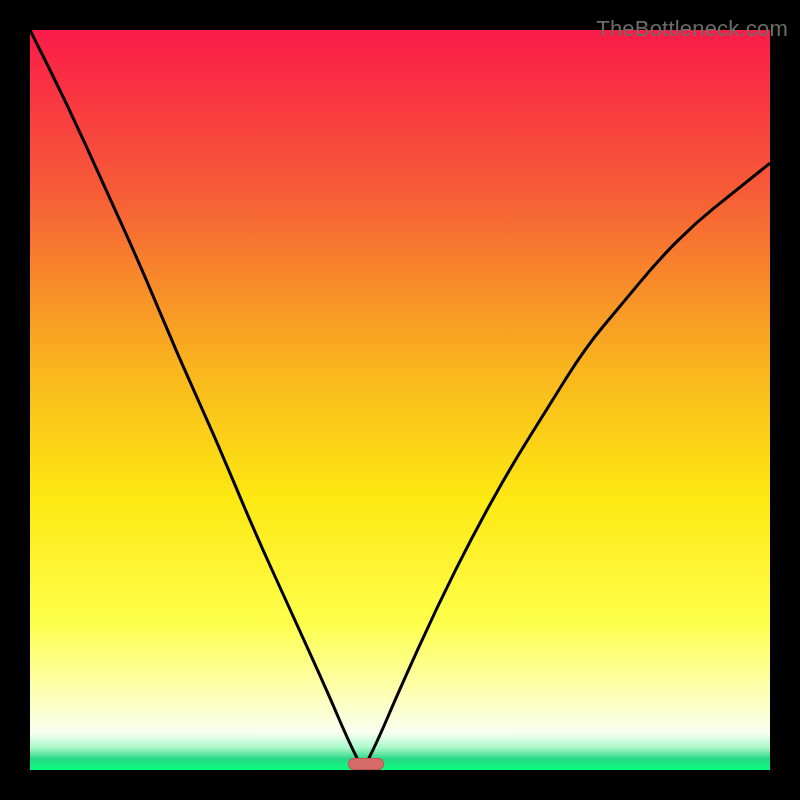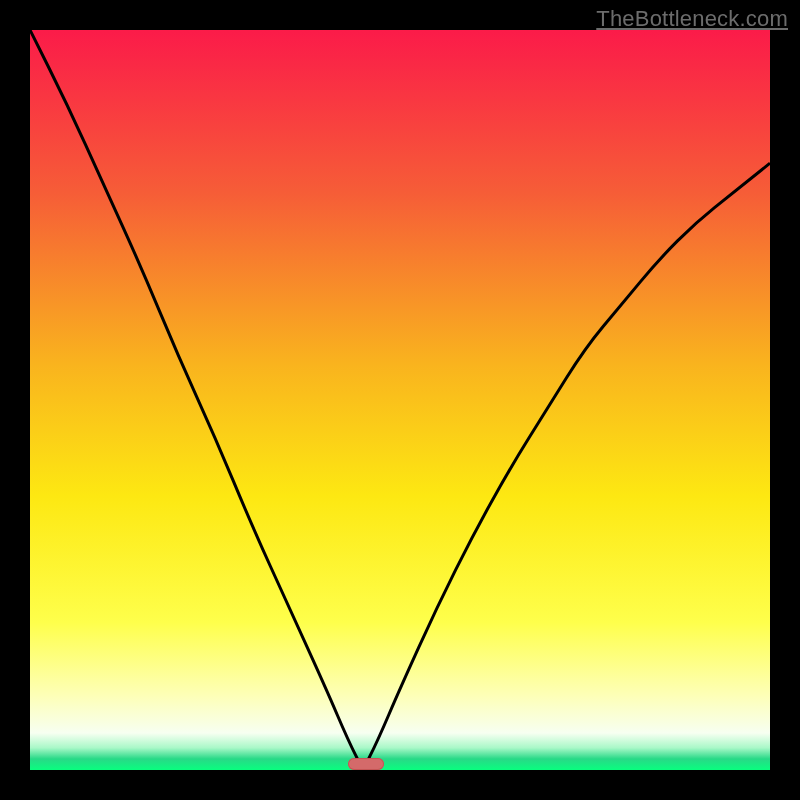--- a/index.html
+++ b/index.html
@@ -39,28 +39,27 @@
     top: 0;
     width: 100%;
     height: 100%;
   }
   .marker {
     position: absolute;
     border-radius: 6px;
   }
   .watermark {
     position: absolute;
-    top: 6px;
+    top: 16px;
     right: 12px;
     font-family: Arial, Helvetica, sans-serif;
     font-size: 22px;
     font-weight: 500;
     color: #6c6c6c;
     letter-spacing: 0.2px;
-    text-decoration: underline;
   }
 </style>
 </head>
 <body>
 
 <div class="frame">
 
   <div class="plot">
 
     <svg class="gradient" viewBox="0 0 740 740" preserveAspectRatio="none">

